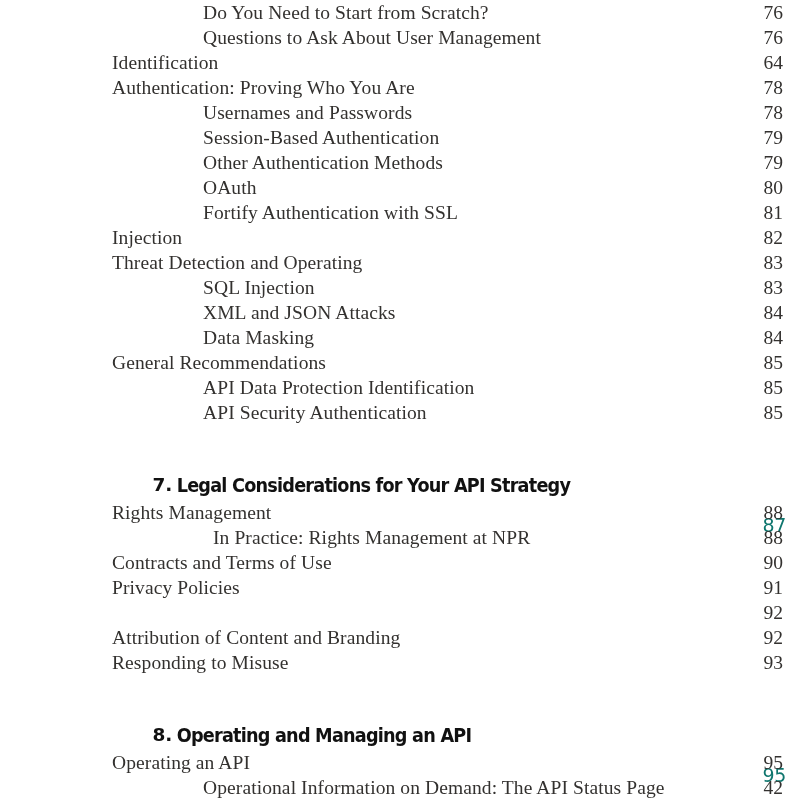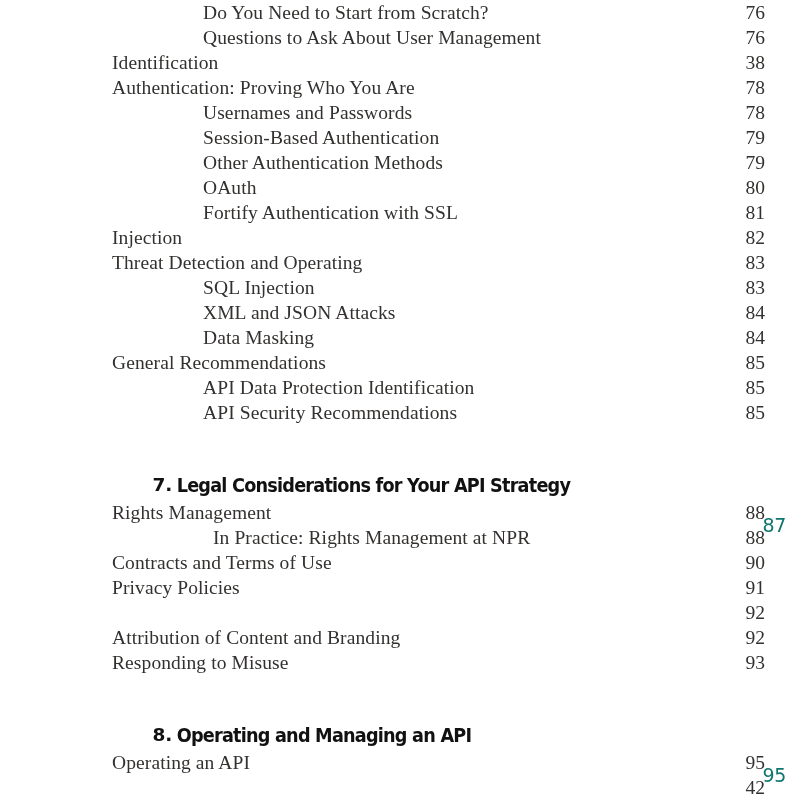--- a/index.html
+++ b/index.html
@@ -34,21 +34,21 @@
   }
 
   .toc-title {
     font-size: 19.5px;
     color: #33312f;
     letter-spacing: 0.1px;
   }
 
   .toc-page {
     position: absolute;
-    right: 35px;
+    right: 17px;
     top: 0;
     font-size: 19.5px;
     color: #33312f;
     text-align: right;
   }
 
   
   .lvl1 .toc-title { padding-left: 112px; }
   .lvl2 .toc-title { padding-left: 203px; }
   .lvl3 .toc-title { padding-left: 213px; }
@@ -129,21 +129,21 @@
       <div class="toc-row lvl2">
         <span class="toc-title">Do You Need to Start from Scratch?</span>
         <span class="toc-page">76</span>
       </div>
       <div class="toc-row lvl2">
         <span class="toc-title">Questions to Ask About User Management</span>
         <span class="toc-page">76</span>
       </div>
       <div class="toc-row lvl1">
         <span class="toc-title">Identification</span>
-        <span class="toc-page">38</span>
+        <span class="toc-page">64</span>
       </div>
       <div class="toc-row lvl1">
         <span class="toc-title">Authentication: Proving Who You Are</span>
         <span class="toc-page">78</span>
       </div>
       <div class="toc-row lvl2">
         <span class="toc-title">Usernames and Passwords</span>
         <span class="toc-page">78</span>
       </div>
       <div class="toc-row lvl2">
@@ -184,21 +184,21 @@
       </div>
       <div class="toc-row lvl1">
         <span class="toc-title">General Recommendations</span>
         <span class="toc-page">85</span>
       </div>
       <div class="toc-row lvl2">
         <span class="toc-title">API Data Protection Identification</span>
         <span class="toc-page">85</span>
       </div>
       <div class="toc-row lvl2">
-        <span class="toc-title">API Security Recommendations</span>
+        <span class="toc-title">API Security Authentication</span>
         <span class="toc-page">85</span>
       </div>
       <div class="chapter-gap"></div>
       <div class="chapter-row">
         <span class="chapter-num">7.</span>
         <span class="chapter-title">Legal Considerations for Your API Strategy</span>
         <span class="chapter-leader"></span>
         <span class="chapter-page">87</span>
       </div>
       <div class="toc-row lvl1">
@@ -233,16 +233,17 @@
         <span class="chapter-num">8.</span>
         <span class="chapter-title">Operating and Managing an API</span>
         <span class="chapter-leader"></span>
         <span class="chapter-page">95</span>
       </div>
       <div class="toc-row lvl1">
         <span class="toc-title">Operating an API</span>
         <span class="toc-page">95</span>
       </div>
       <div class="toc-row lvl2">
+        <span class="toc-title">Operational Information on Demand: The API Status Page</span>
         <span class="toc-page">42</span>
       </div>
     </div>
 </div>
 
 </body></html>

